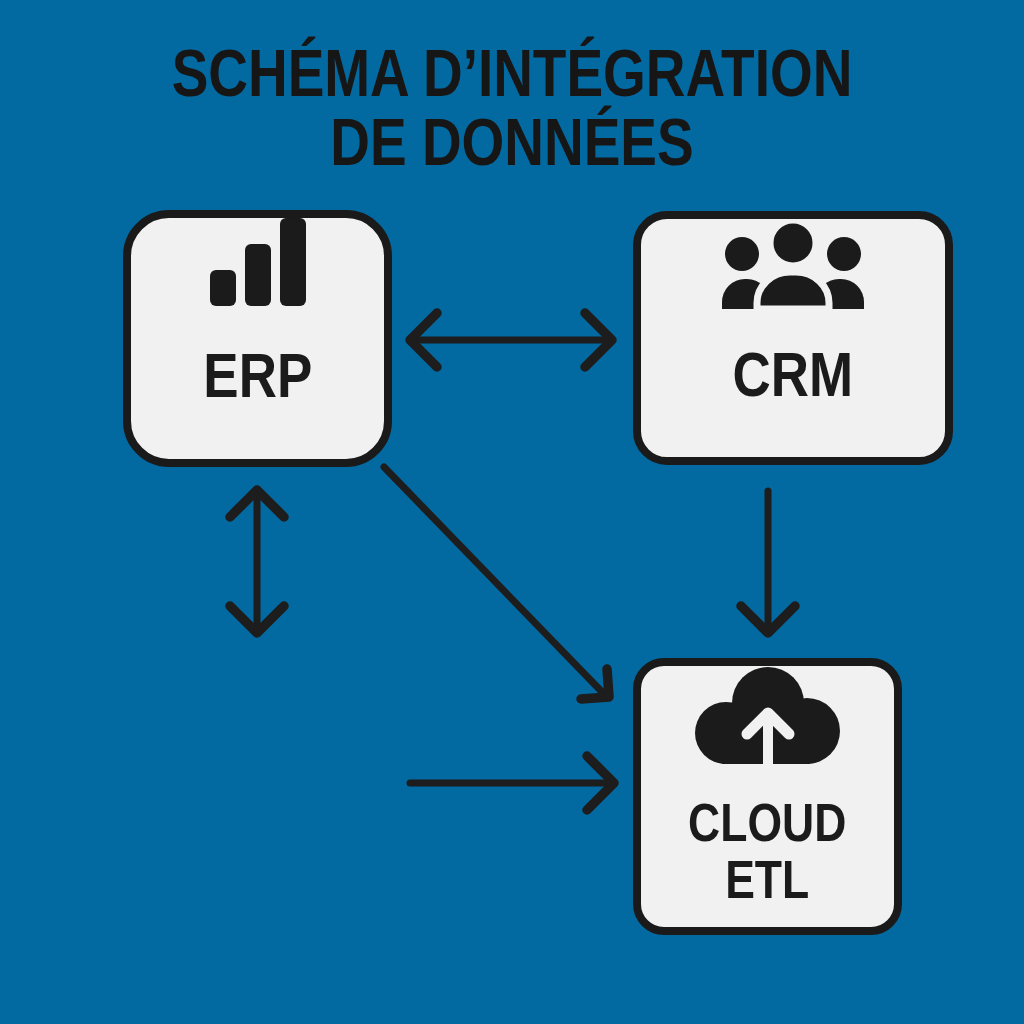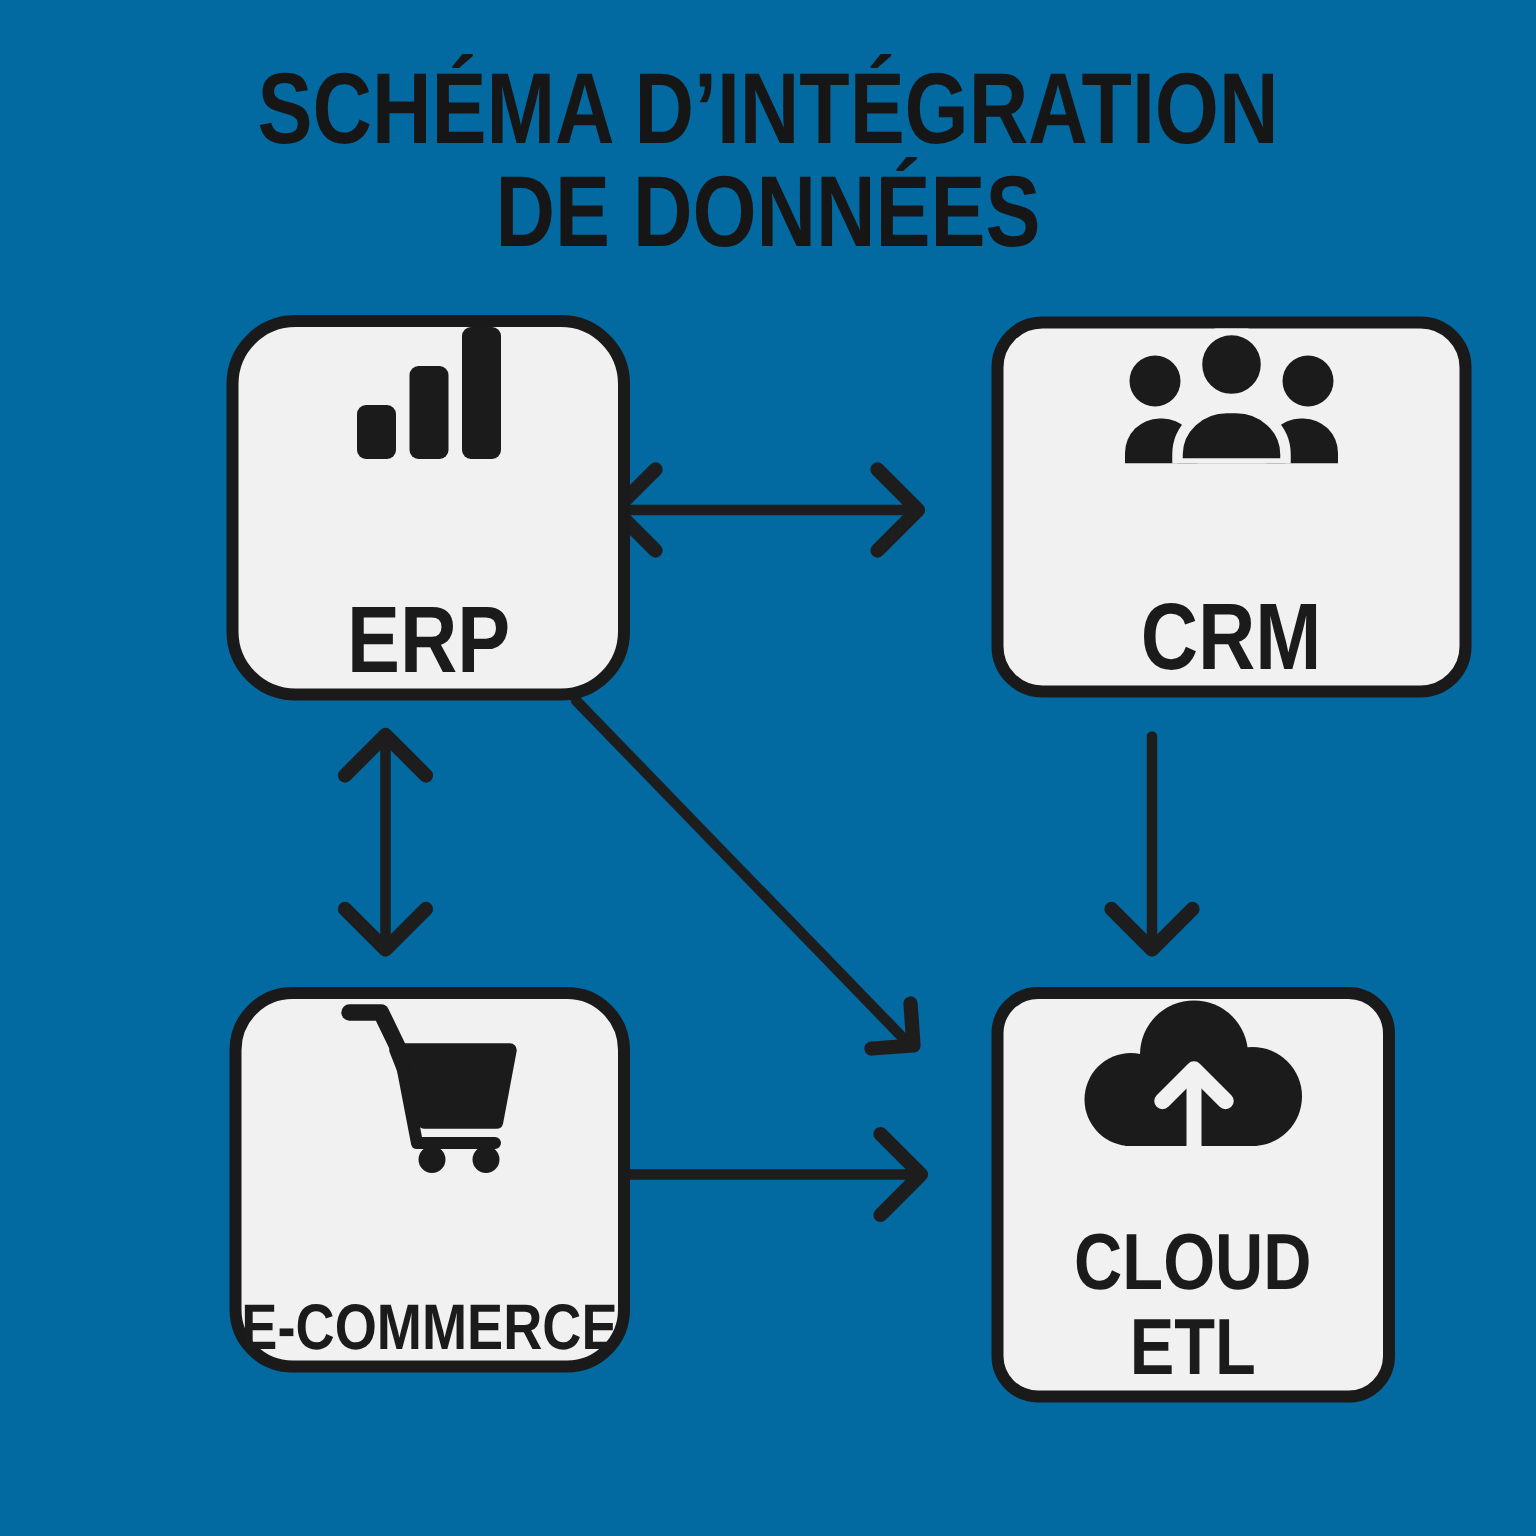--- a/index.html
+++ b/index.html
@@ -30,23 +30,22 @@
   }
   
   .node {
     position: absolute;
     background: #f1f1f1;
     border: 8px solid #1a1a1a;
     box-sizing: border-box;
     display: flex;
     flex-direction: column;
     align-items: center;
-    justify-content: space-between;
+    justify-content: flex-start;
     color: #1b1b1b;
-    margin-left: 28px;
   }
   .node-erp       { left: 123px; top: 210px; width: 269px; height: 257px; border-radius: 46px; gap: 38px; }
   .node-crm       { left: 633px; top: 211px; width: 320px; height: 254px; border-radius: 34px; gap: 34px; }
   .node-ecommerce { left: 125px; top: 658px; width: 267px; height: 257px; border-radius: 42px; gap: 28px; }
   .node-cloudetl  { left: 633px; top: 658px; width: 269px; height: 277px; border-radius: 31px; gap: 20px; }
   .node-label {
     font-weight: 700;
     text-align: center;
     transform: scaleX(0.84);
     transform-origin: 50% 50%;
@@ -134,32 +133,20 @@
         <path class="ink" d="M0,90 v-7 a23,23 0 0 1 23,-23 h2 a23,23 0 0 1 23,23 v7 z"></path>
         <path class="ink" d="M94,90 v-7 a23,23 0 0 1 23,-23 h2 a23,23 0 0 1 23,23 v7 z"></path>
 
         <circle class="ink" cx="71" cy="24" r="23" stroke="#f1f1f1" stroke-width="7"></circle>
         <path class="ink" d="M35,90 v-6 a33,31 0 0 1 33,-31 h6 a33,31 0 0 1 33,31 v6 z" stroke="#f1f1f1" stroke-width="7"></path>
       </svg>
     </span>
     <div class="node-label label-lg">CRM</div>
   </div>
 
-  <div class="node node-ecommerce">
-    <span class="icon">
-      <svg width="122" height="116" viewBox="0 0 122 116">
-        <path d="M7,9 H28 L43,40" fill="none" stroke="#1b1b1b" stroke-width="11" stroke-linecap="round" stroke-linejoin="round"></path>
-        <path class="ink" d="M38,34 H114 L105,82 H57 Z" stroke="#1b1b1b" stroke-width="9" stroke-linejoin="round"></path>
-        <path d="M42,44 L52,96 H104" fill="none" stroke="#1b1b1b" stroke-width="8" stroke-linecap="round" stroke-linejoin="round"></path>
-        <circle class="ink" cx="62" cy="107" r="9"></circle>
-        <circle class="ink" cx="98" cy="107" r="9"></circle>
-      </svg>
-    </span>
-    <div class="node-label label-md">E-COMMERCE</div>
-  </div>
 
   <div class="node node-cloudetl">
     <span class="icon">
       <svg width="152" height="108" viewBox="0 0 152 108">
         <g>
           <circle class="ink" cx="76" cy="37" r="36"></circle>
           <circle class="ink" cx="34" cy="67" r="31"></circle>
           <circle class="ink" cx="115" cy="65" r="33"></circle>
           <rect class="ink" x="30" y="60" width="88" height="38"></rect>
         </g>

